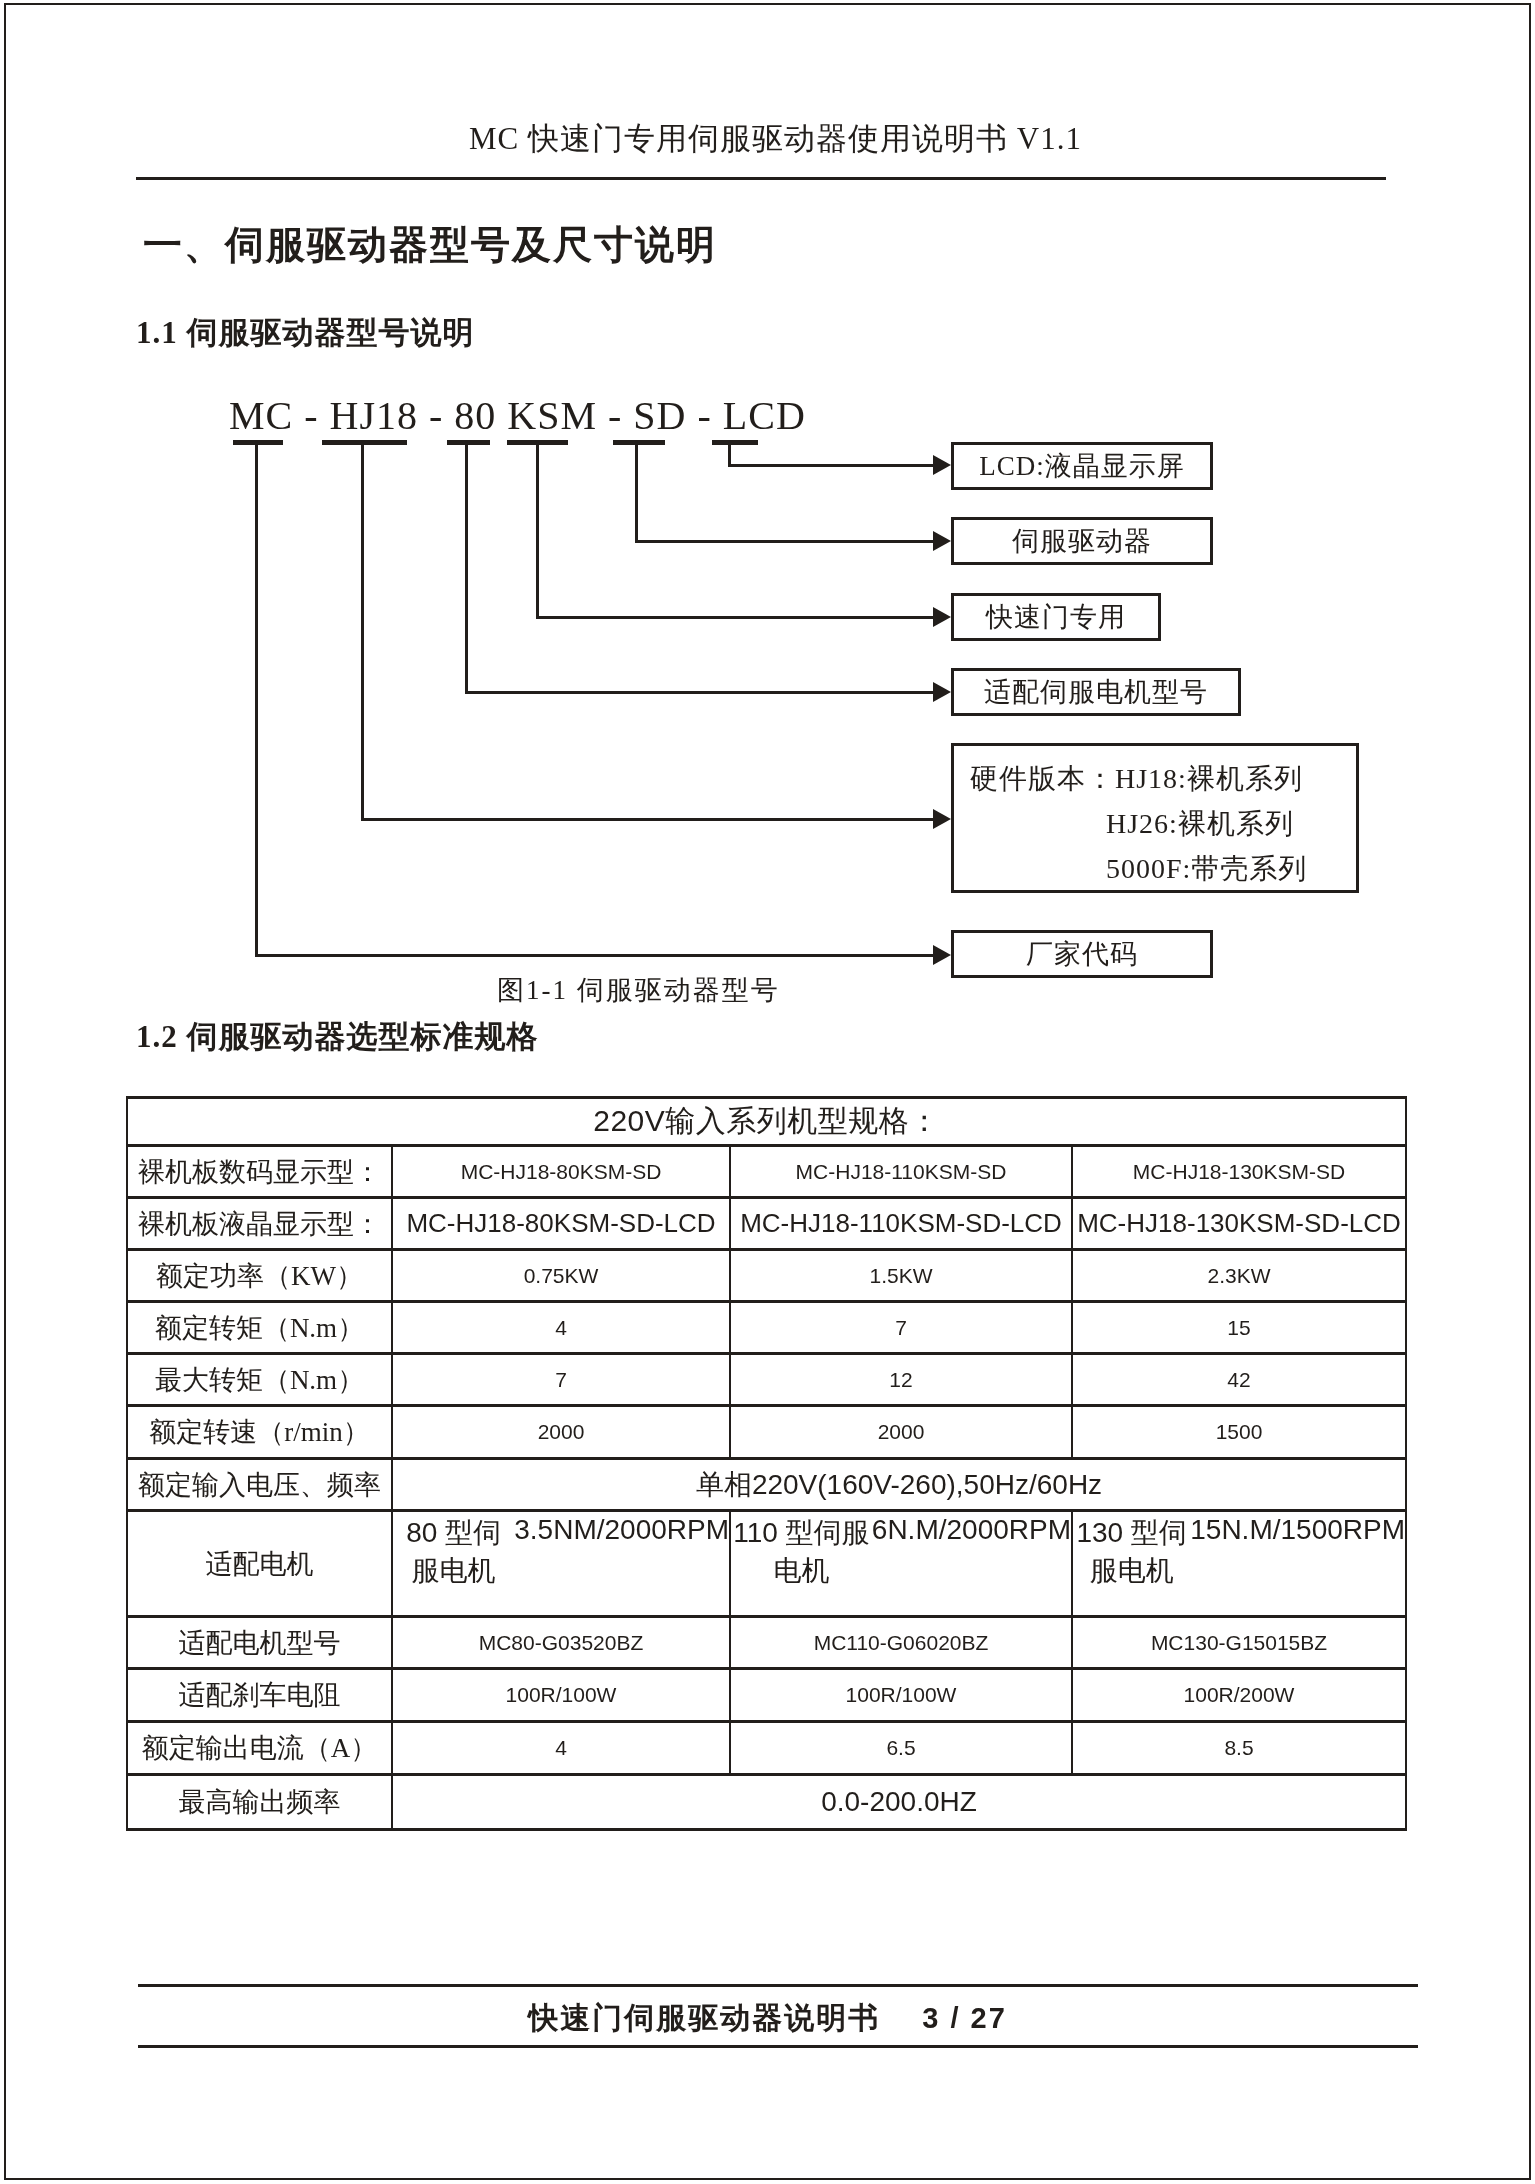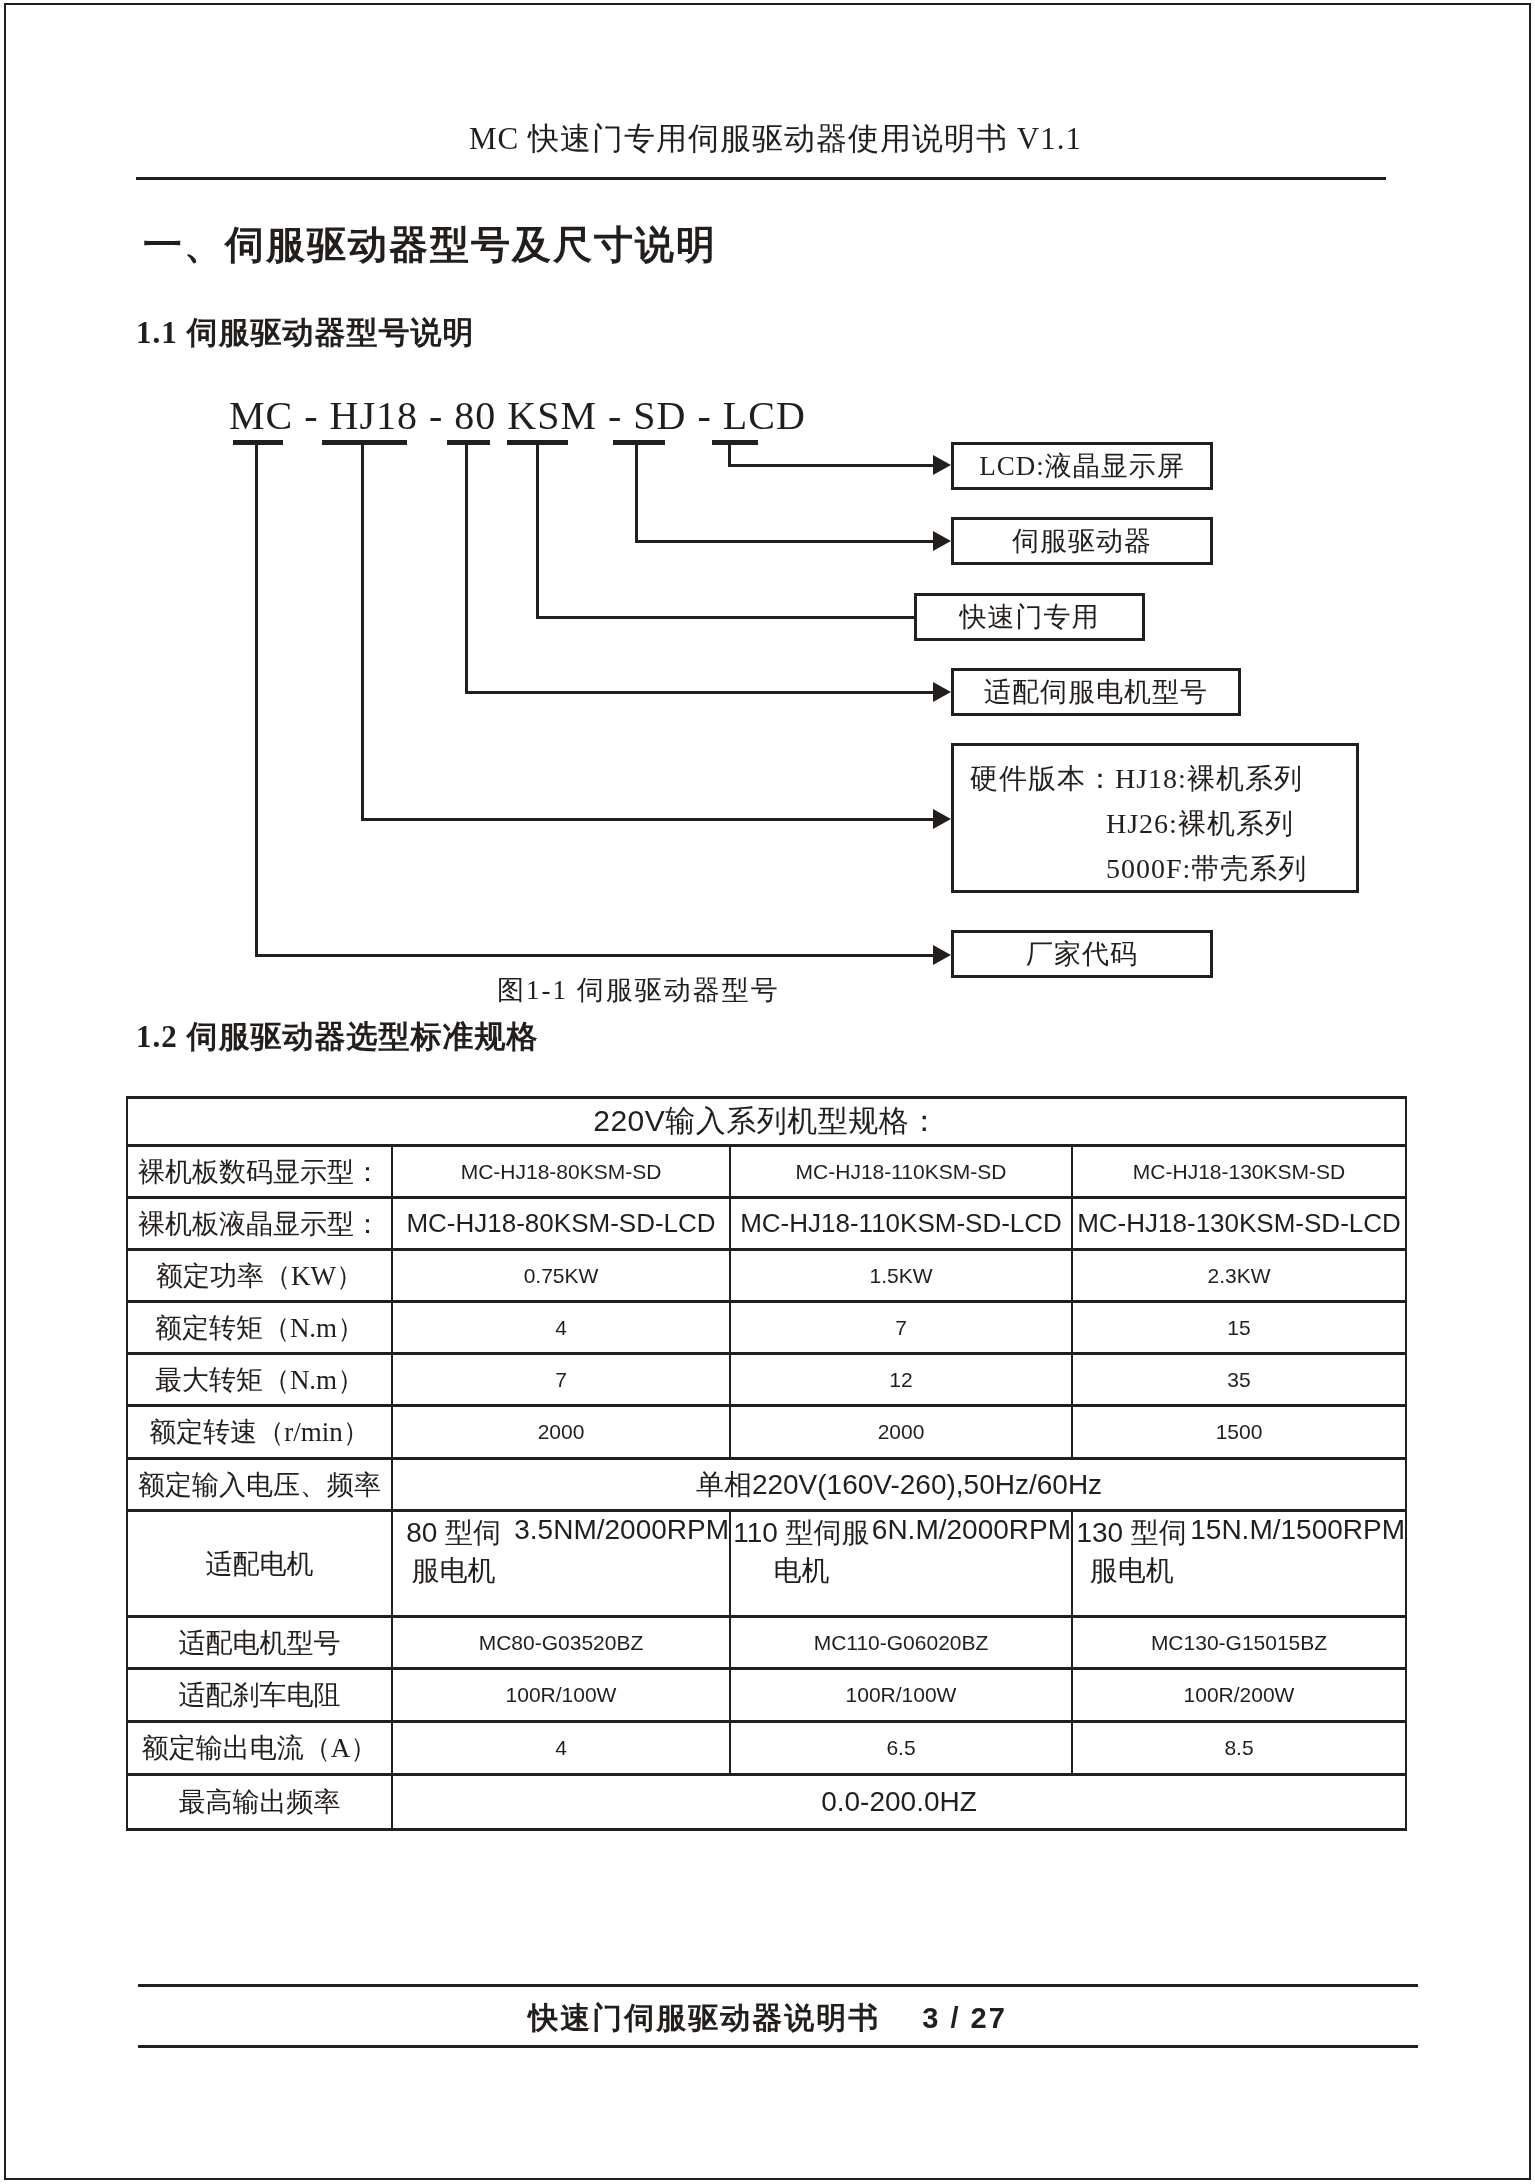--- a/index.html
+++ b/index.html
@@ -154,21 +154,21 @@
   <div class="arrow" style="left:933px;top:682px;"></div>
   <div class="arrow" style="left:933px;top:809px;"></div>
   <div class="arrow" style="left:933px;top:945px;"></div>
 
   <div class="dbox" style="left:951px;top:442px;width:262px;height:48px;">
     <span>LCD:液晶显示屏</span>
   </div>
   <div class="dbox" style="left:951px;top:517px;width:262px;height:48px;">
     <span>伺服驱动器</span>
   </div>
-  <div class="dbox" style="left:914px;top:593px;width:231px;height:48px;">
+  <div class="dbox" style="left:951px;top:593px;width:210px;height:48px;">
     <span>快速门专用</span>
   </div>
   <div class="dbox" style="left:951px;top:668px;width:290px;height:48px;">
     <span>适配伺服电机型号</span>
   </div>
   <div class="dbox-multi" style="left:951px;top:743px;width:408px;height:150px;">
     <span class="ln">硬件版本：HJ18:裸机系列</span>
     <span class="ln indent">HJ26:裸机系列</span>
     <span class="ln indent">5000F:带壳系列</span>
   </div>
@@ -212,21 +212,21 @@
     <tr style="height:52px">
       <td class="t-label">额定转矩（N.m）</td>
       <td class="t-val">4</td>
       <td class="t-val">7</td>
       <td class="t-val">15</td>
     </tr>
     <tr style="height:52px">
       <td class="t-label">最大转矩（N.m）</td>
       <td class="t-val">7</td>
       <td class="t-val">12</td>
-      <td class="t-val">35</td>
+      <td class="t-val">42</td>
     </tr>
     <tr style="height:53px">
       <td class="t-label">额定转速（r/min）</td>
       <td class="t-val">2000</td>
       <td class="t-val">2000</td>
       <td class="t-val">1500</td>
     </tr>
     <tr style="height:52px">
       <td class="t-label">额定输入电压、频率</td>
       <td class="t-span" colspan="3">单相220V(160V-260),50Hz/60Hz</td>

